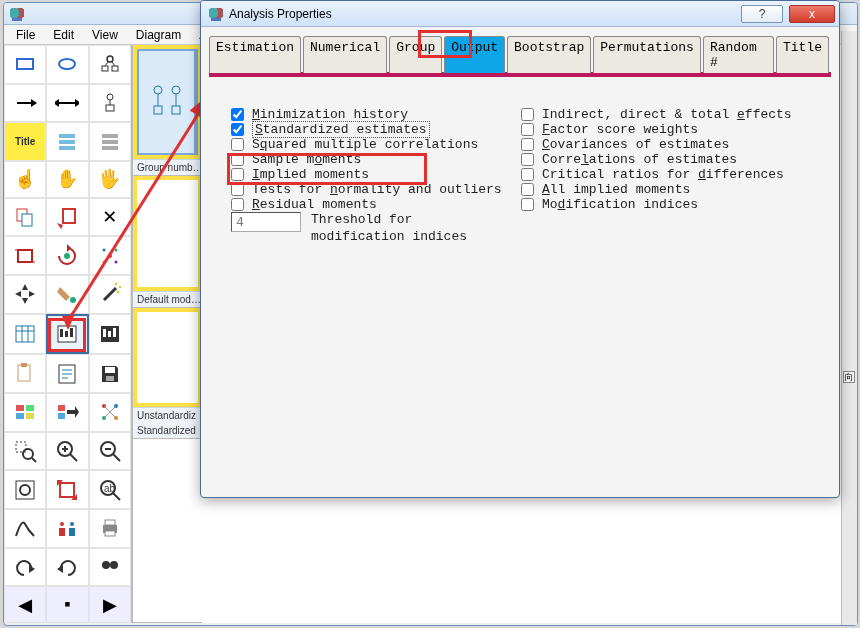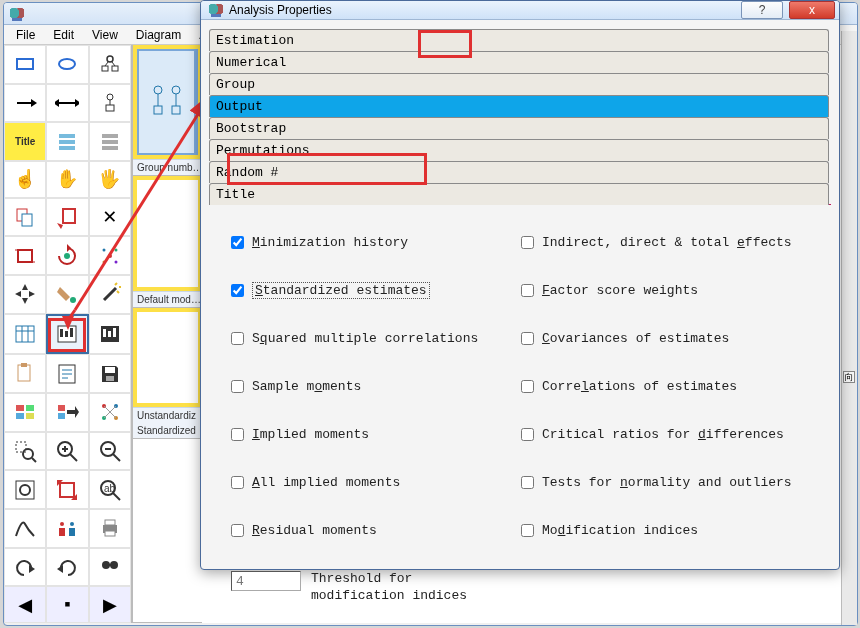--- a/index.html
+++ b/index.html
@@ -109,21 +109,21 @@
     background:#eef3fa;border-top:1px solid #cbd8e8;
     white-space:nowrap;overflow:hidden;
   }
 
   .highlight-box { position:absolute; border:3px solid #e03030; pointer-events:none; }
 
   
   .dialog {
     position:absolute;
     left: 200px; top: 0px;
-    width: 640px; height: 570px;
+    width: 640px; height: 498px;
     background:#f4f4f4;
     border:1px solid #4a6a9a;
     border-radius:4px;
     box-shadow: 0 3px 14px rgba(0,0,0,.35);
     display:flex;flex-direction:column;
   }
   .dlg-titlebar{
     height:26px;
     background:linear-gradient(#eaf3fd,#cfe2f8);
     border-bottom:1px solid #9fb7d4;
@@ -140,24 +140,23 @@
     background:linear-gradient(#fdfdfd,#e3ecf6);
   }
   .winbtn.close{
     background:linear-gradient(#ef7a6b,#d23b2a);
     color:#fff;border-color:#a33;
     width:46px;
   }
   .tabstrip{
     margin:8px 8px 0 8px;
     display:flex;
-    border-bottom:1px solid #be185d;
+    border-bottom:5px solid #be185d;
     font-family: "Courier New", monospace;
     font-size:13px;
-    flex-direction:column;
   }
   .tab{
     padding:3px 6px;
     border:1px solid #8a8a8a;
     border-bottom:none;
     background:#ece9e2;
     margin-right:2px;
     border-radius:3px 3px 0 0;
     position:relative;top:1px;
   }
@@ -165,21 +164,20 @@
   .dlg-body{
     flex:1;
     padding:30px 20px 10px 30px;
     font-family:"Courier New", monospace;
     font-size:13px;
     color:#222;
   }
   .opt-grid{
     display:grid;
     grid-template-columns: 290px 1fr;
-    row-gap: 33px;
     align-items:center;
   }
   .chk{
     display:flex;align-items:center;gap:8px;
   }
   .chk input{width:13px;height:13px;margin:0;}
   .chk label{white-space:nowrap;}
   .chk label .ul{text-decoration: underline;}
   .dotted { border:1px dotted #555; padding:0 2px;}
   .threshold-row{
@@ -614,25 +612,25 @@
           <input type="checkbox" style="">
           <label><span class="ul">I</span>mplied moments</label>
         </div>
       <div class="chk">
           <input type="checkbox" style="">
           <label>Critical ratios for <span class="ul">d</span>ifferences</label>
         </div>
 
       <div class="chk">
           <input type="checkbox" style="">
+          <label>Tests for <span class="ul">n</span>ormality and outliers</label>
+        </div>
+      <div class="chk">
+          <input type="checkbox" style="">
           <label><span class="ul">A</span>ll implied moments</label>
-        </div>
-      <div class="chk">
-          <input type="checkbox" style="">
-          <label>Tests for <span class="ul">n</span>ormality and outliers</label>
         </div>
 
       <div class="chk">
           <input type="checkbox" style="">
           <label><span class="ul">R</span>esidual moments</label>
         </div>
 
       <div class="chk">
           <input type="checkbox" style="">
           <label>Mo<span class="ul">d</span>ification indices</label>

